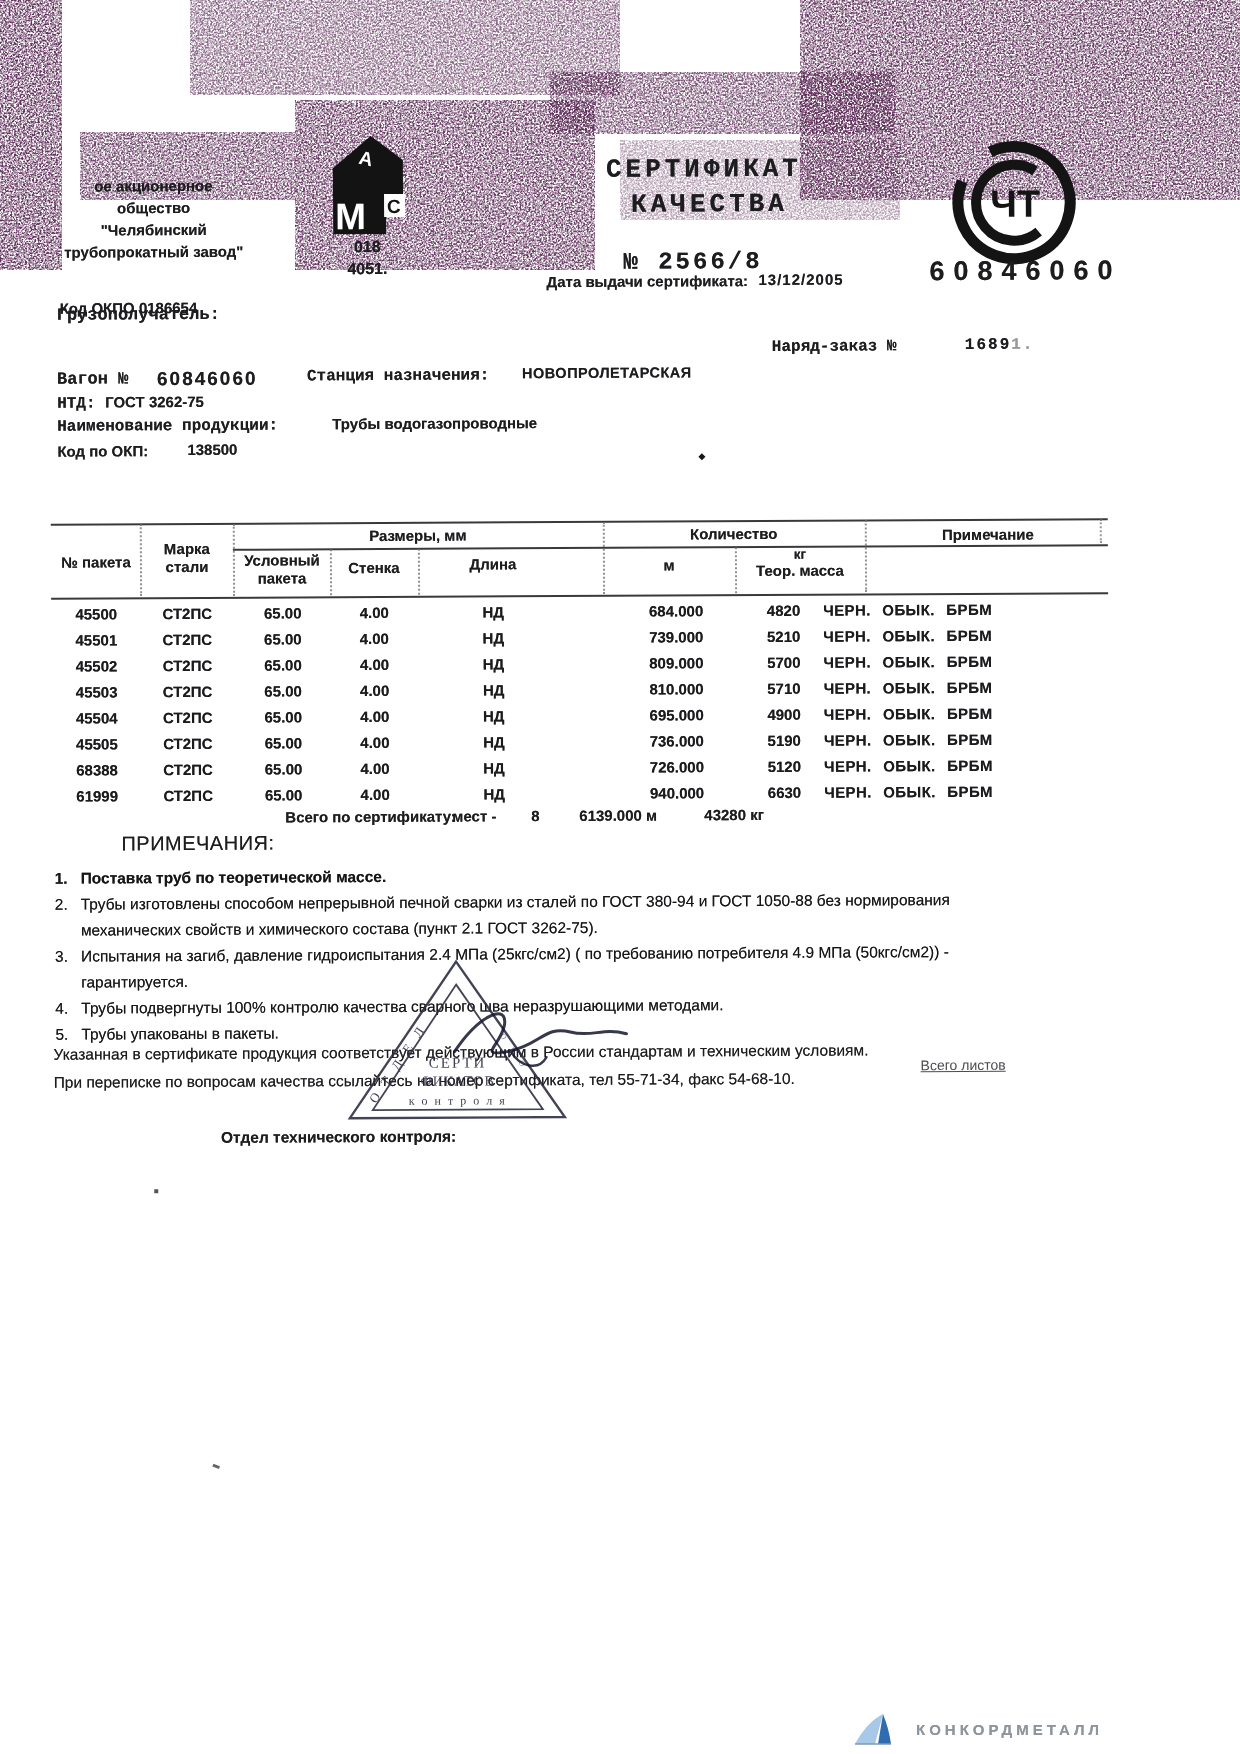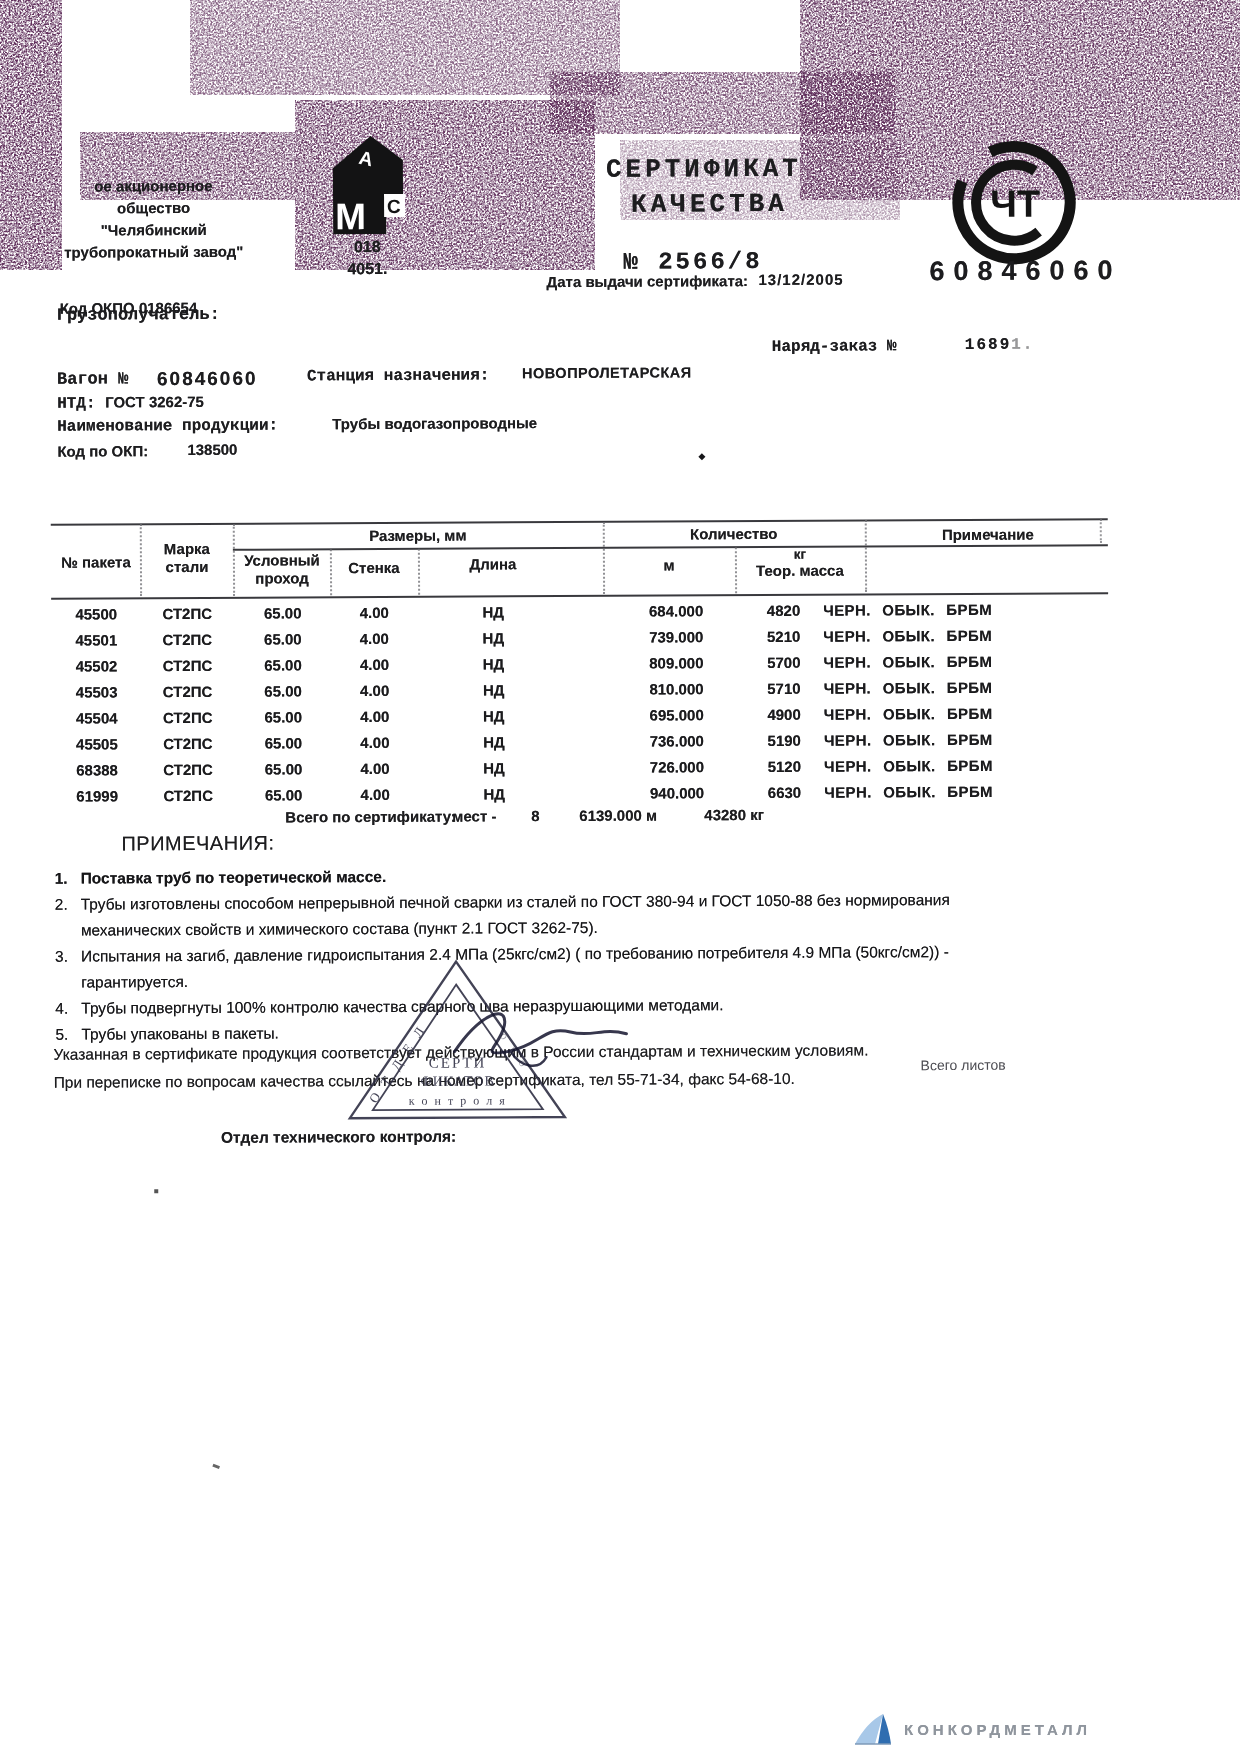--- a/index.html
+++ b/index.html
@@ -85,33 +85,33 @@
   .notes-title{left:117px;top:833px;font-size:20px;letter-spacing:.5px;}
   .notes{position:absolute;left:50px;top:866px;width:998px;}
   .note-item{display:flex;font-size:15.5px;line-height:26px;color:#161618;}
   .note-item.nb{font-weight:700;}
   .note-num{flex:none;width:26px;}
   .note-text{flex:1;white-space:normal;}
 
   
   .f-line1{left:48px;top:1046px;font-size:15.5px;}
   .f-line2{left:48px;top:1074px;font-size:15.5px;}
-  .sheets{left:915px;top:1062px;font-size:14px;color:#4c4c52;}
+  .sheets{left:915px;top:1062px;font-size:14px;color:#4c4c52;text-decoration:underline;}
   .qc-label{left:215px;top:1130px;font-size:15.5px;font-weight:700;}
   .stamp{position:absolute;left:338px;top:960px;opacity:.88;}
   .sig{position:absolute;left:445px;top:1002px;opacity:.85;}
 
   .speck{position:absolute;background:#17171a;}
   .sp1{left:697px;top:458px;width:5px;height:5px;transform:rotate(45deg);}
   .sp2{left:148px;top:1190px;width:4px;height:4px;background:#555;}
   .sp3{left:205px;top:1466px;width:7px;height:3px;background:#666;transform:rotate(20deg);}
 
   .brand{position:absolute;left:852px;top:1712px;display:flex;align-items:center;gap:10px;}
   .brand-name{font-size:15px;letter-spacing:4px;color:#8f959d;font-weight:700;
-              text-shadow:0 0 .4px rgba(140,146,156,.8);}
+              text-shadow:0 0 .4px rgba(140,146,156,.8);margin-left:12px;}
   .noise-layer{position:absolute;inset:0;pointer-events:none;}
 </style>
 </head>
 <body>
 
 <div class="page">
 
   <svg class="noise-layer" width="1240" height="1754">
     <defs>
       <filter id="speckf" x="-5%" y="-5%" width="110%" height="110%">
@@ -192,21 +192,21 @@
     <div class="vtick" style="left:1097px"></div>
 
     <div class="th th-pkg soft">№ пакета</div>
     <div class="th th-steel soft">
       <div>Марка</div>
       <div>стали</div>
     </div>
     <div class="th th-sizes soft">Размеры, мм</div>
     <div class="th th-bore soft">
       <div>Условный</div>
-      <div>проход</div>
+      <div>пакета</div>
     </div>
     <div class="th th-wall soft">Стенка</div>
     <div class="th th-len soft">Длина</div>
     <div class="th th-qty soft">Количество</div>
     <div class="th th-m soft">м</div>
     <div class="th th-kg soft">кг</div>
     <div class="th th-mass soft">Теор. масса</div>
     <div class="th th-note soft">Примечание</div>
 
     <div class="rows">

